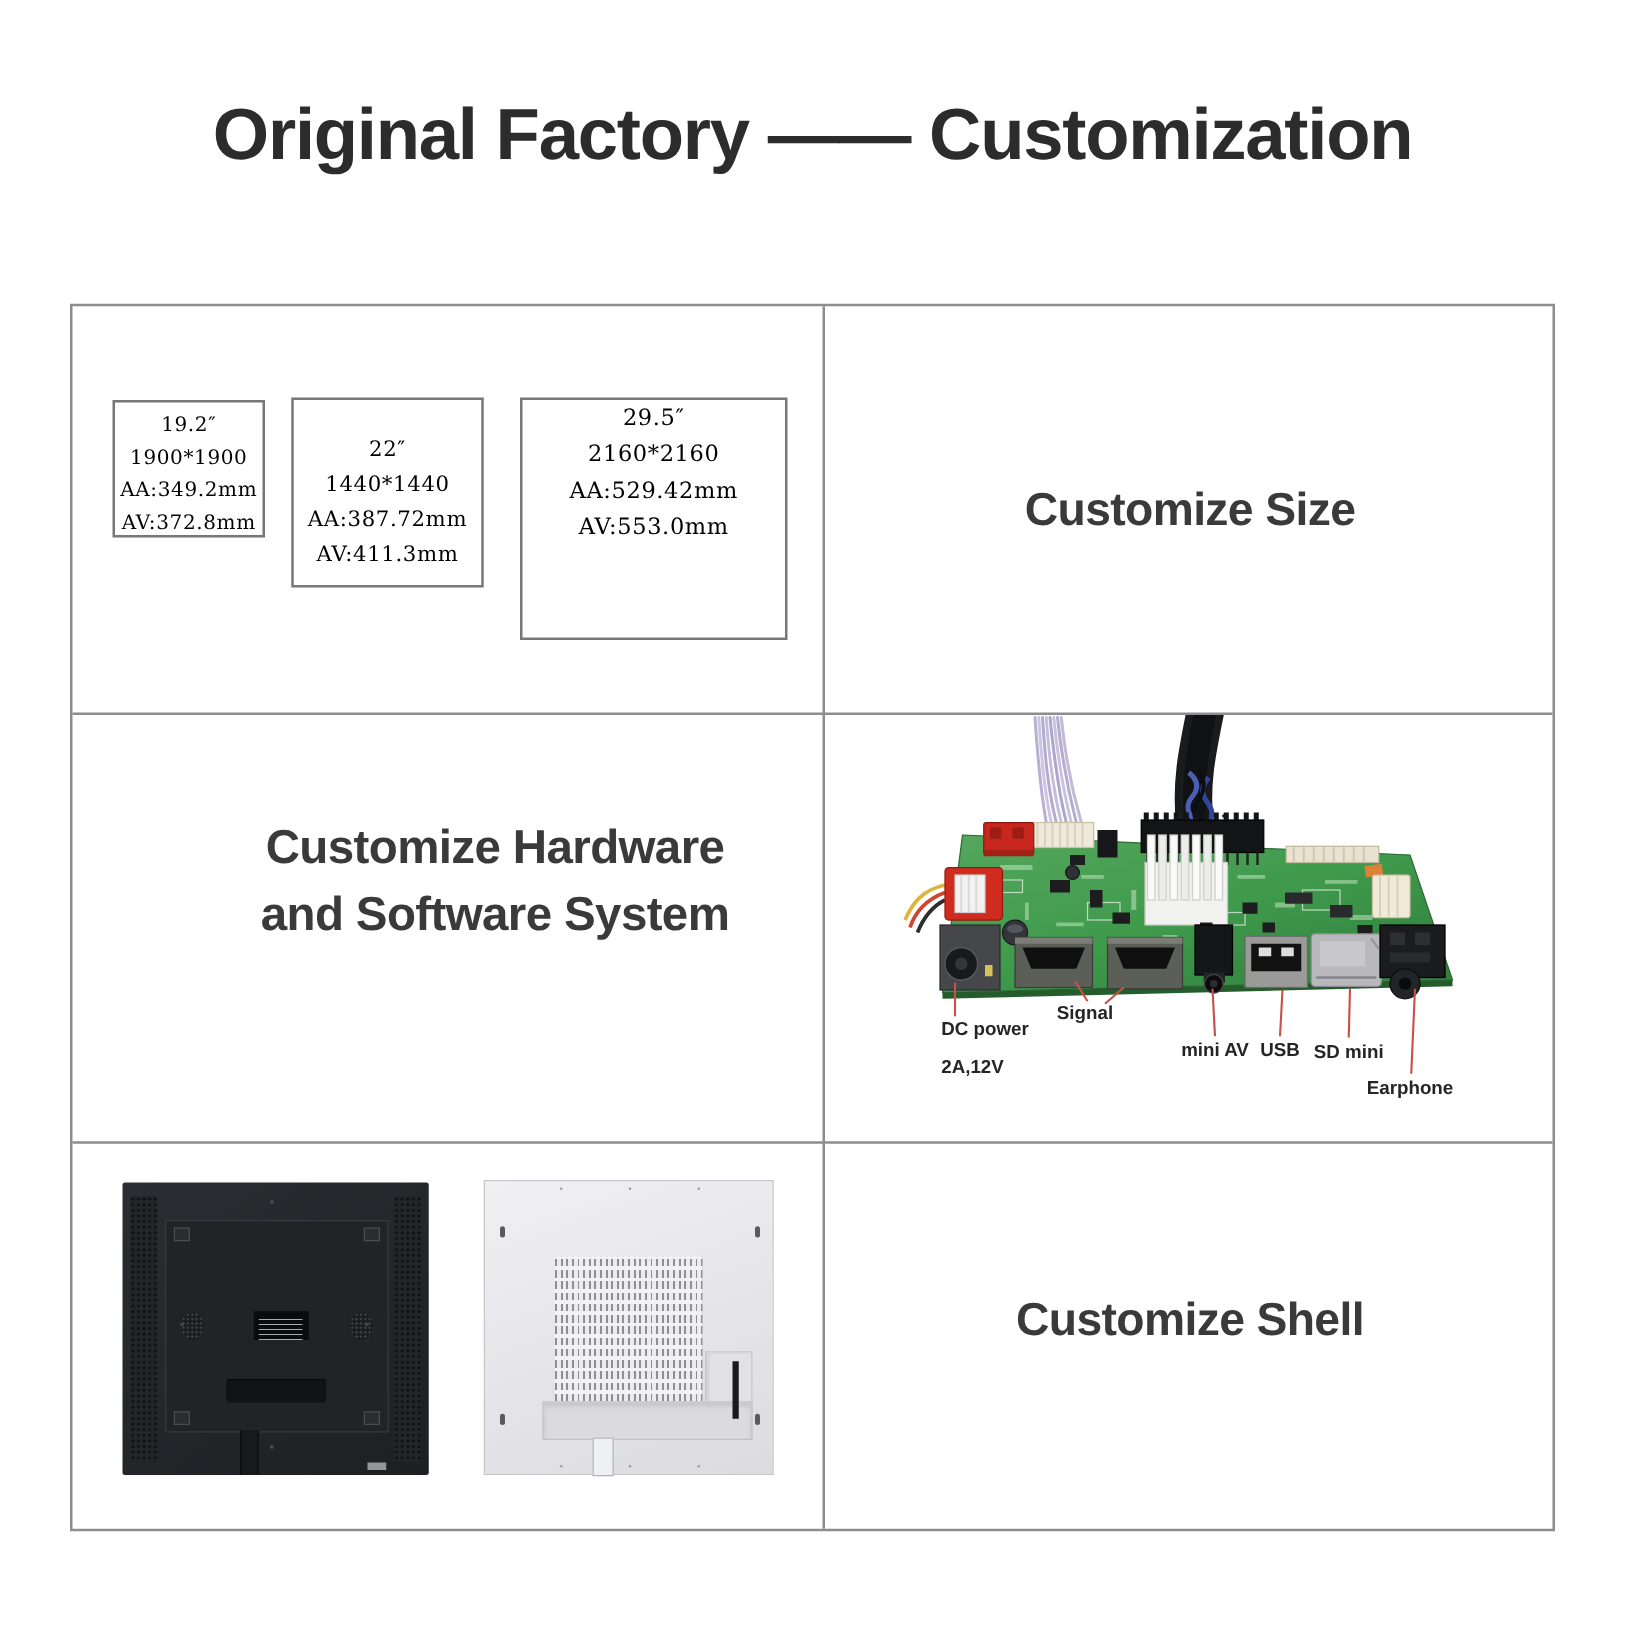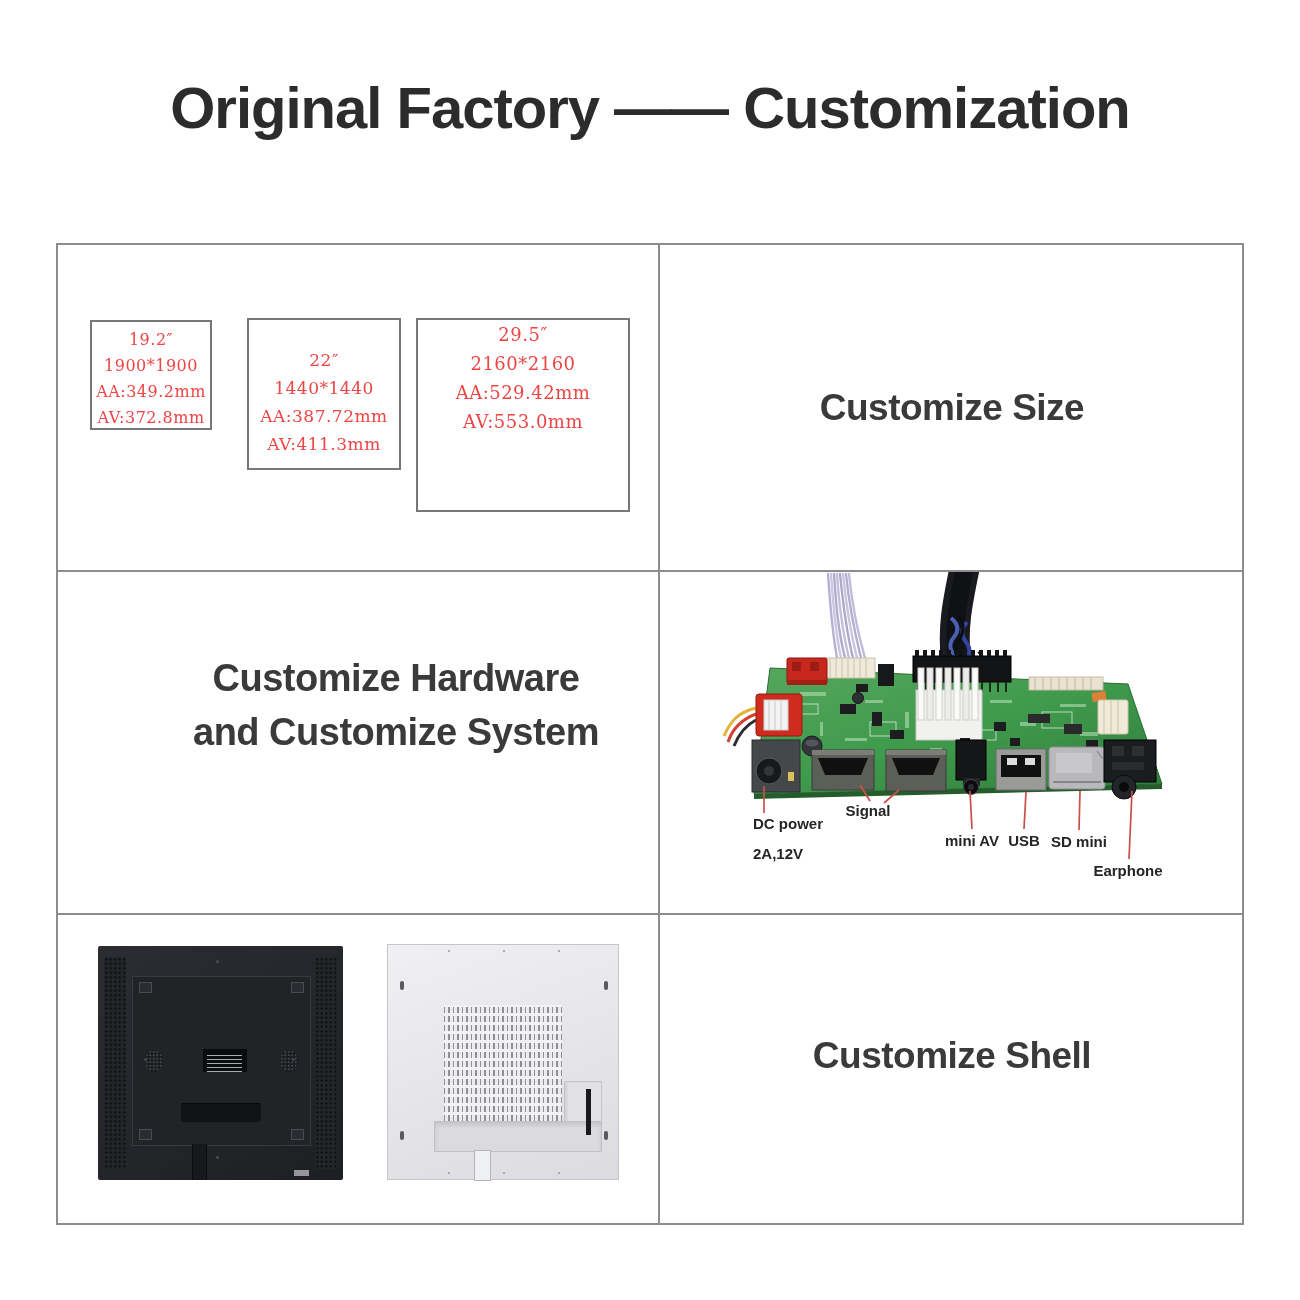--- a/index.html
+++ b/index.html
@@ -12,25 +12,25 @@
 
   
   .grid-table{position:absolute;left:56px;top:243px;width:1184px;height:978px;
               border:2px solid #8d8d8d;}
   .vline{position:absolute;left:600px;top:0;width:2px;height:100%;background:#8d8d8d;}
   .hline1{position:absolute;left:0;top:325px;width:100%;height:2px;background:#8d8d8d;}
   .hline2{position:absolute;left:0;top:668px;width:100%;height:2px;background:#8d8d8d;}
 
   
   .spec-box{position:absolute;border:2px solid #777;box-sizing:border-box;
-            font-family:"DejaVu Serif","Liberation Serif",serif;color:#ef4444;
+            font-family:"DejaVu Serif","Liberation Serif",serif;color:#000000;
             text-align:center;letter-spacing:0.5px;}
   .spec-box div{white-space:nowrap;}
   .spec1{left:32px;top:75px;width:122px;height:110px;font-size:16px;line-height:26px;padding-top:5px;}
-  .spec2{left:175px;top:73px;width:154px;height:152px;font-size:17px;line-height:28px;padding-top:26px;margin-left:14px;}
+  .spec2{left:175px;top:73px;width:154px;height:152px;font-size:17px;line-height:28px;padding-top:26px;}
   .spec3{left:358px;top:73px;width:214px;height:194px;font-size:18px;line-height:29px;}
 
   
   .cell-label{position:absolute;color:#3a3a3a;font-weight:bold;letter-spacing:-0.5px;
               text-align:center;}
   .label-size{left:602px;top:142px;width:584px;font-size:37px;}
   .label-hw{left:0;top:406px;width:676px;font-size:38px;line-height:54px;}
   .label-shell{left:602px;top:790px;width:584px;font-size:37px;}
 
   
@@ -119,21 +119,21 @@
       <div>29.5″</div>
       <div>2160*2160</div>
       <div>AA:529.42mm</div>
       <div>AV:553.0mm</div>
     </div>
 
     <div class="cell-label label-size">Customize Size</div>
 
     <div class="cell-label label-hw">
       <div>Customize Hardware</div>
-      <div>and Customize System</div>
+      <div>and Software System</div>
     </div>
 
     <div class="pcb-wrap">
       <svg width="586" height="343" viewBox="0 0 586 343">
         <defs>
           <linearGradient id="boardGrad" x1="0" y1="0" x2="1" y2="1">
             <stop offset="0" stop-color="#55a75d"></stop>
             <stop offset="0.5" stop-color="#3f9a4c"></stop>
             <stop offset="1" stop-color="#2f7c3c"></stop>
           </linearGradient>

